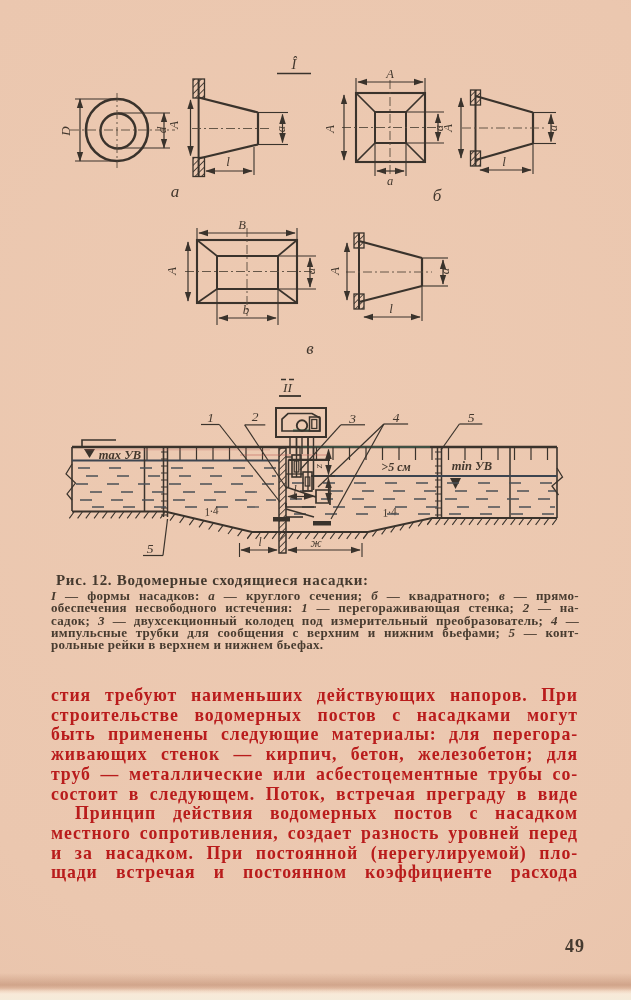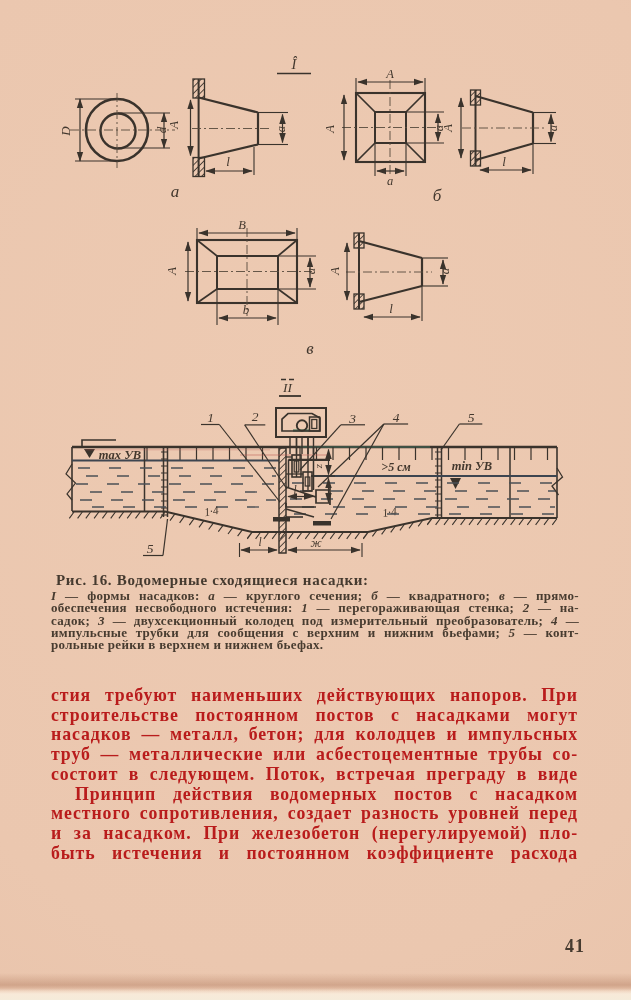--- a/index.html
+++ b/index.html
@@ -231,32 +231,33 @@
 <text x="150" y="553" font-family="Liberation Serif, serif" font-size="13.5" font-style="italic" font-weight="normal" fill="#43382e" text-anchor="middle">5</text>
 <line x1="143" y1="555.5" x2="163" y2="555.5" stroke="#3a332c" stroke-width="1.2" stroke-linecap="butt"></line>
 <line x1="163" y1="555.5" x2="167.5" y2="519" stroke="#3a332c" stroke-width="1.2" stroke-linecap="butt"></line>
 <line x1="239.5" y1="543" x2="239.5" y2="557" stroke="#3a332c" stroke-width="1.1" stroke-linecap="butt"></line>
 <line x1="362" y1="543" x2="362" y2="557" stroke="#3a332c" stroke-width="1.1" stroke-linecap="butt"></line>
 <line x1="241" y1="550" x2="277" y2="550" stroke="#3a332c" stroke-width="1.2" marker-start="url(#ar)" marker-end="url(#ar)"></line>
 <line x1="288" y1="550" x2="360" y2="550" stroke="#3a332c" stroke-width="1.2" marker-start="url(#ar)" marker-end="url(#ar)"></line>
 <text x="260" y="546" font-family="Liberation Serif, serif" font-size="11.5" font-style="italic" font-weight="normal" fill="#43382e" text-anchor="middle">l</text>
 <text x="316" y="547" font-family="Liberation Serif, serif" font-size="12" font-style="italic" font-weight="normal" fill="#43382e" text-anchor="middle">ж</text>
 </svg>
-<div id="caphead">Рис. 16. Водомерные сходящиеся насадки:</div>
+<div id="caphead">Рис. 12. Водомерные сходящиеся насадки:</div>
 <div id="capsmall">
     <div class="cl"><i>I</i> — формы насадков: <i>а</i> — круглого сечения; <i>б</i> — квадратного; <i>в</i> — прямо-</div>
     <div class="cl">обеспечения несвободного истечения: <i>1</i> — перегораживающая стенка; <i>2</i> — на-</div>
     <div class="cl">садок; <i>3</i> — двухсекционный колодец под измерительный преобразователь; <i>4</i> —</div>
     <div class="cl">импульсные трубки для сообщения с верхним и нижним бьефами; <i>5</i> — конт-</div>
     <div class="cl cll">рольные рейки в верхнем и нижнем бьефах.</div>
   </div>
 <div id="body1">
     <div class="jl">стия требуют наименьших действующих напоров. При</div>
-    <div class="jl">строительстве постоянном постов с насадками могут</div>
-    <div class="jl">насадков — металл, бетон; для колодцев и импульсных</div>
+    <div class="jl">строительстве водомерных постов с насадками могут</div>
+    <div class="jl">быть применены следующие материалы: для перегора-</div>
+    <div class="jl">живающих стенок — кирпич, бетон, железобетон; для</div>
     <div class="jl">труб — металлические или асбестоцементные трубы со-</div>
     <div class="jl">состоит в следующем. Поток, встречая преграду в виде</div>
     <div class="jl" style="text-indent:24px">Принцип действия водомерных постов с насадком</div>
     <div class="jl">местного сопротивления, создает разность уровней перед</div>
-    <div class="jl">и за насадком. При железобетон (нерегулируемой) пло-</div>
-    <div class="jl">быть истечения и постоянном коэффициенте расхода</div>
+    <div class="jl">и за насадком. При постоянной (нерегулируемой) пло-</div>
+    <div class="jl">щади встречая и постоянном коэффициенте расхода</div>
   </div>
-<div id="pgnum">41</div>
+<div id="pgnum">49</div>
 
 </body></html>

